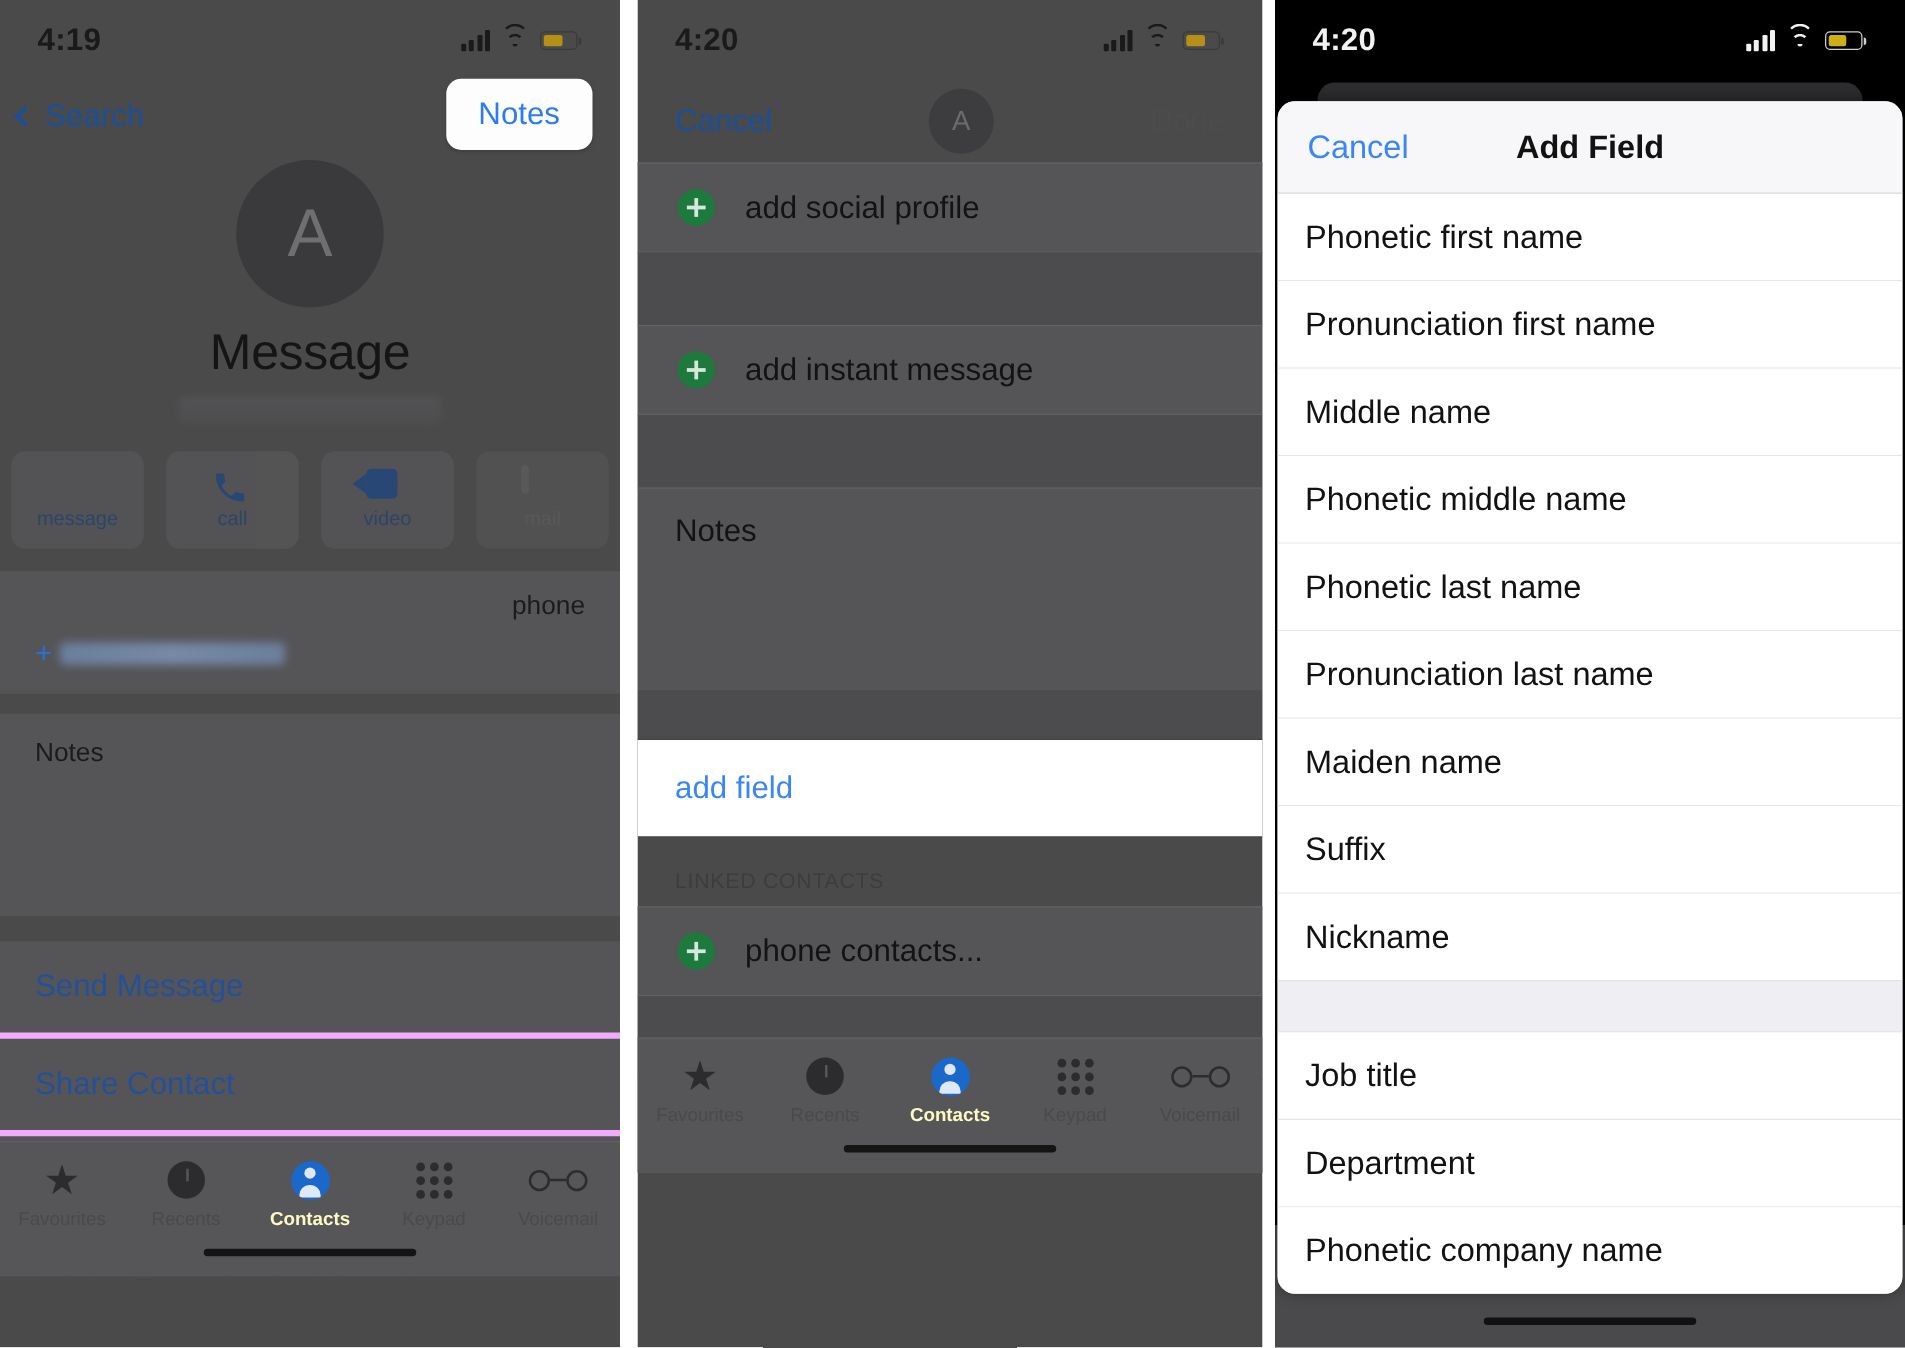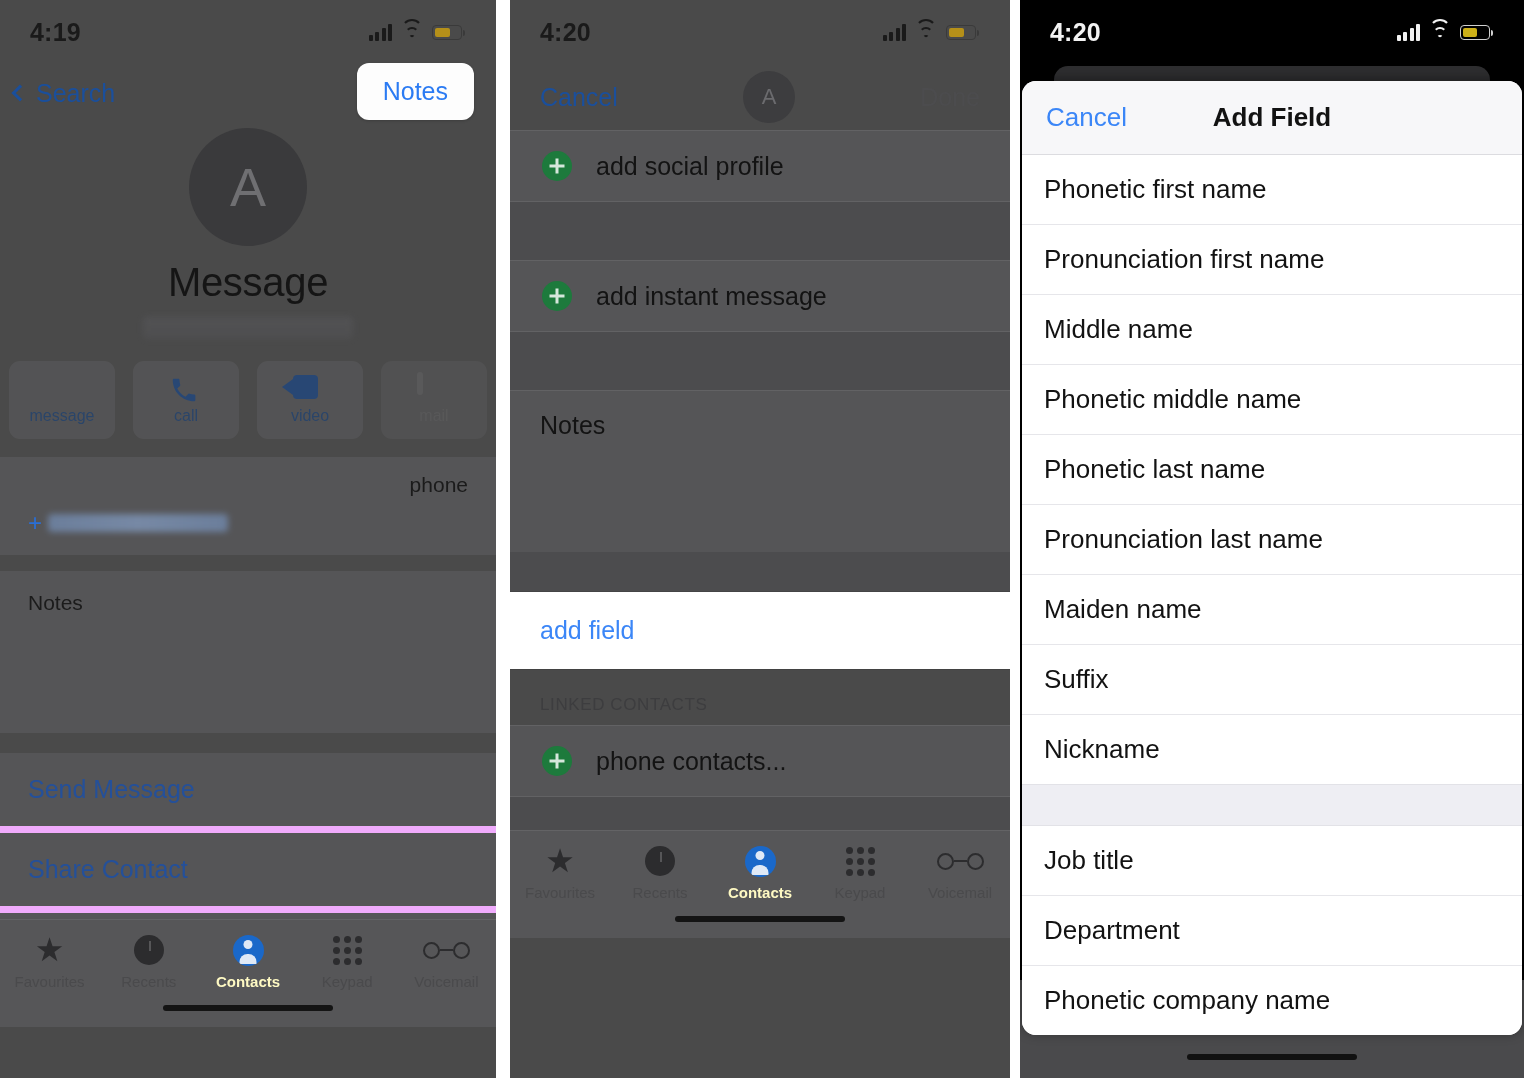--- a/index.html
+++ b/index.html
@@ -149,21 +149,21 @@
   .blurval .plus { color:#2a6fd6; font-size:24px; }
   .blurval .bar {
     width: 180px; height: 18px; border-radius:4px;
     background: linear-gradient(90deg,#6e83a3,#7b8fae,#6e83a3);
     filter: blur(3.4px); opacity:.9;
   }
   .notes-box { margin-top:16px; background:#555557; padding: 20px 28px 118px 28px; }
   .links { margin-top: 20px; background:#555557; }
   .linkrow {
     padding: 22px 28px; font-size:25px; color:#24509a;
-    border-bottom: 7px solid #f0abfc;
+    border-bottom: 5px solid #f0abfc;
   }
   .linkrow:last-child { border-bottom: none; }
   .linkrow.cut { padding-bottom: 0; height: 34px; overflow: hidden; }
 
   
   .tabbar {
     position:absolute; left:0; right:0; bottom:0; height: 108px;
     background:#565658; display:flex; align-items:flex-start;
     padding-top: 14px; border-top:1px solid #636365;
   }

